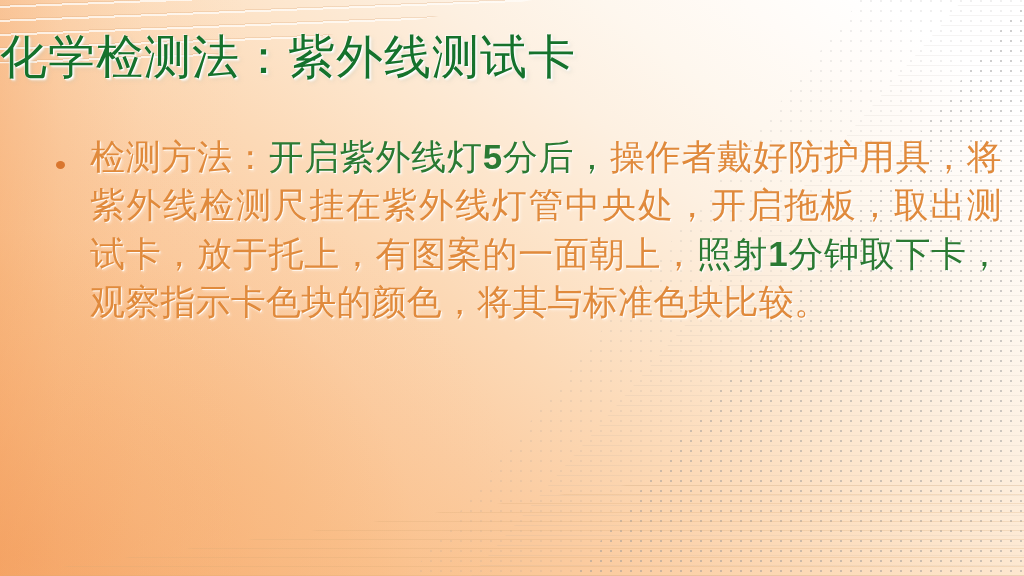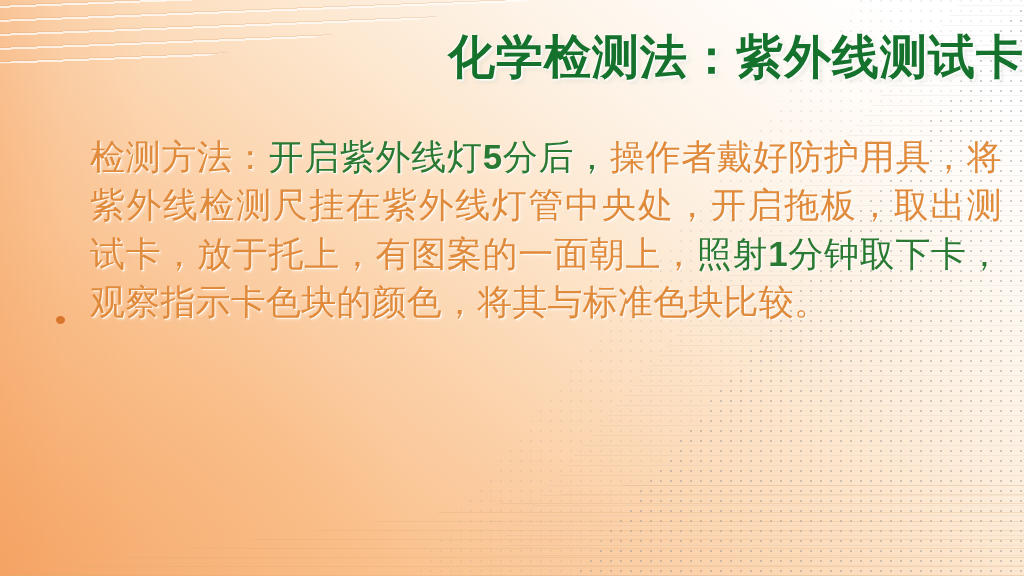--- a/index.html
+++ b/index.html
@@ -133,42 +133,42 @@
     position: relative;
     width: 100%;
     height: 100%;
   }
 
   #slide-title {
     position: absolute;
     left: 0;
     right: 0;
     top: 32px;
-    text-align: right;
+    text-align: left;
     font-family: "Liberation Sans", "DejaVu Sans", sans-serif;
-    font-weight: bold;
+    font-weight: normal;
     font-size: 47px;
     line-height: 1.08;
     letter-spacing: 1px;
     color: #15722c;
     text-shadow:
        1px  1px 0 rgba(255,255,255,0.95),
        2px  2px 2px rgba(255,255,255,0.75),
       -1px -1px 0 rgba(255,255,255,0.55),
        3px  3px 4px rgba(180,190,175,0.35);
     white-space: nowrap;
   }
 
   #body-block {
     position: absolute;
     left: 56px;
     top: 133px;
     right: 22px;
     display: flex;
-    align-items: flex-end;
+    align-items: flex-start;
   }
 
   #body-bullet {
     flex: 0 0 auto;
     width: 34px;
     padding-top: 19px;
     text-align: left;
     font-size: 20px;
     line-height: 1;
     color: #d97b36;

